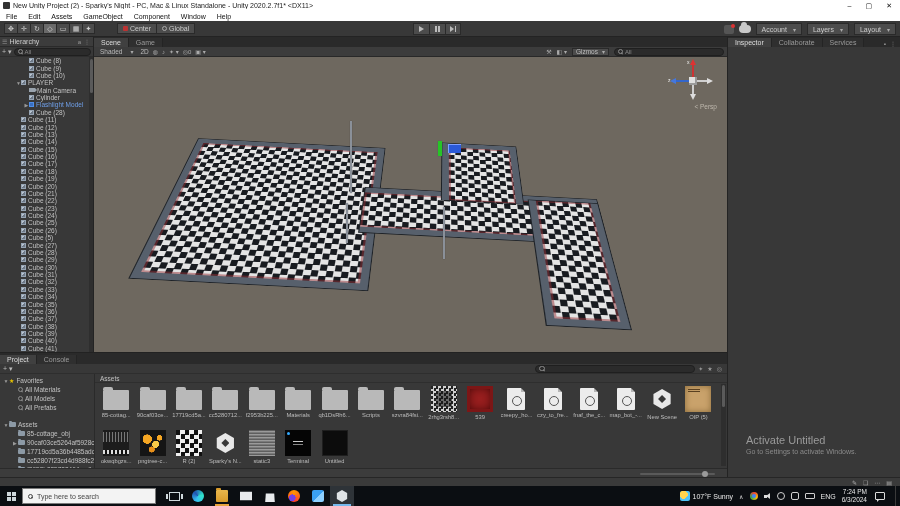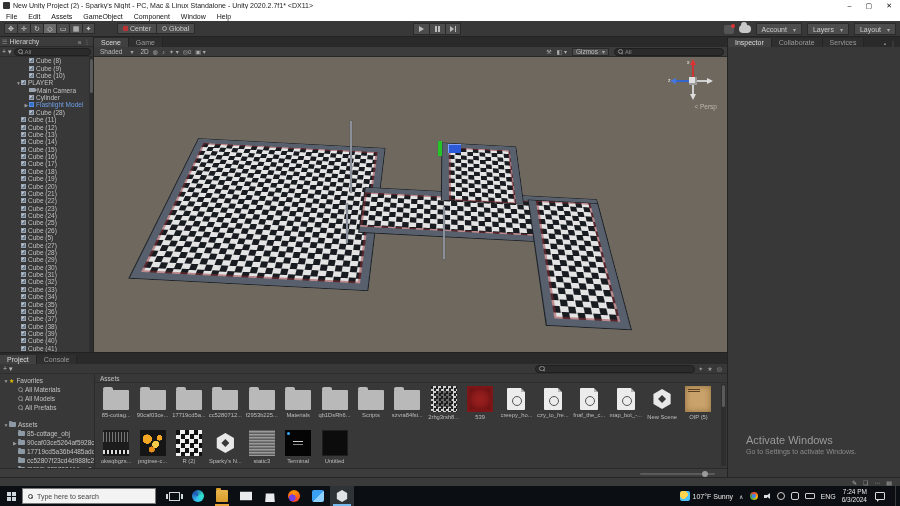--- a/index.html
+++ b/index.html
@@ -595,21 +595,21 @@
         </div>
       <div class="tab">
           <span>Services</span>
         </div>
       <div class="insp-icons">
         <span>▪</span>
         <span>⋮</span>
       </div>
     </div>
     <div class="activate">
-      <div class="l1">Activate Windows</div>
+      <div class="l1">Activate Untitled</div>
       <div class="l2">Go to Settings to activate Windows.</div>
     </div>
   </div>
 
   <div class="project">
     <div class="tabstrip" style="height:11px;">
       <div class="tab active">
           <span>Project</span>
         </div>
       <div class="tab">

